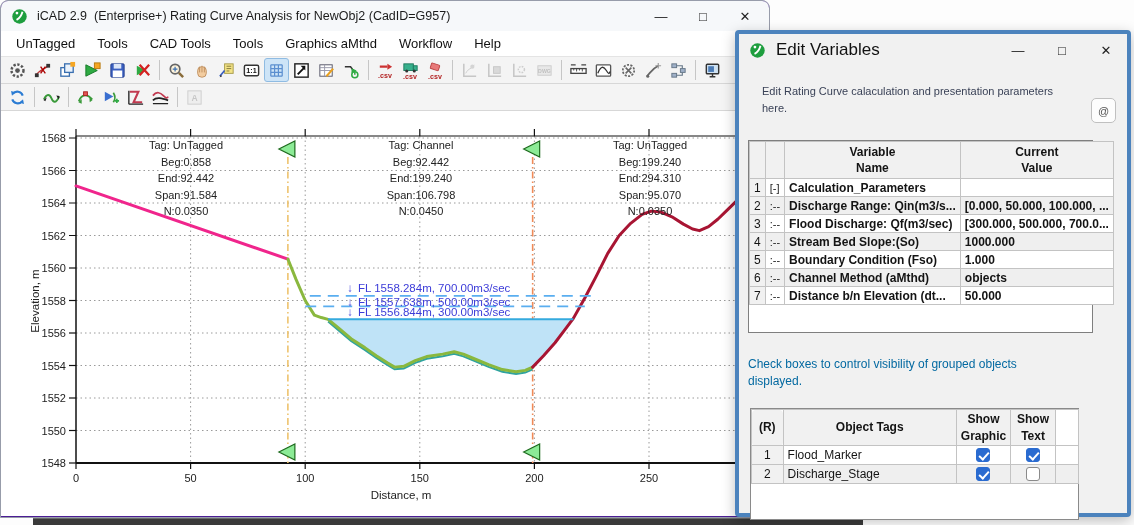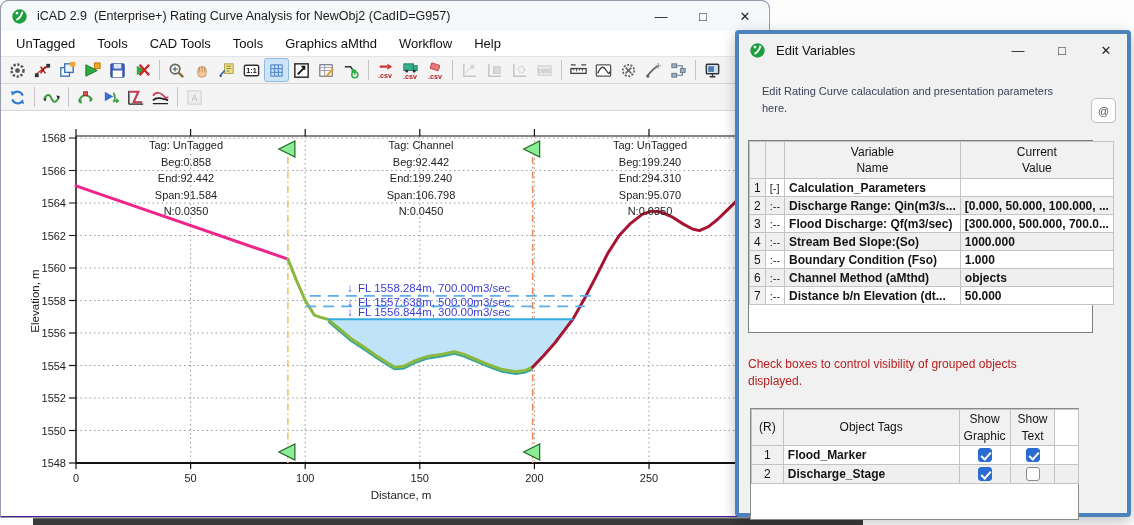--- a/index.html
+++ b/index.html
@@ -26,43 +26,43 @@
   .chart-wrap { position:absolute; left:0; top:110px; width:770px; height:405px; background:#fff; }
 
   
   .bg-strip { position:absolute; left:33px; top:518px; width:830px; height:7px; background:#3a3a3a; border-top:1px solid #6a6a6a; }
 
   
   .dialog { position:absolute; left:735px; top:30px; width:396px; height:487px;
     background:#f1f1f1; border:4px solid #4c83bd; border-radius:4px; box-shadow:0 4px 14px rgba(0,0,0,.25); }
   .dlg-titlebar { height:32px; display:flex; align-items:center; padding:0 10px; }
   .dlg-titlebar .app-icon { width:17px; height:17px; margin-right:10px; }
-  .dlg-title { font-size:13px; color:#111; flex:1; }
+  .dlg-title { font-size:17px; color:#111; flex:1; }
   .dlg-controls { display:flex; gap:30px; margin-right:4px; }
   .dlg-controls span { font-size:13px; color:#222; width:14px; text-align:center; }
   .dlg-desc { position:absolute; left:23px; top:49px; width:300px; font-size:11px; color:#3a4257; line-height:1.55; }
   .at-btn { position:absolute; left:352px; top:64px; width:25px; height:25px; background:#fdfdfd;
     border:1px solid #c0c0c0; border-radius:5px; font-size:11px; color:#555; font-family:"Liberation Sans",sans-serif; }
 
   table.grid { border-collapse:collapse; position:absolute; background:#fff; font-size:12px; color:#141414; }
   table.grid td, table.grid th { border:1px solid #c3c3c3; padding:0 4px; white-space:nowrap; overflow:hidden; }
-  table.grid th { background:#f1f1f1; font-weight:normal; text-align:center; line-height:1.35; }
+  table.grid th { background:#f1f1f1; font-weight:bold; text-align:center; line-height:1.35; }
   .vars-box { position:absolute; left:9px; top:106px; width:345px; height:193px; background:#fff; border:1px solid #7f7f7f; }
   .vars-box table { left:0; top:0; width:344px; }
   td.rownum { background:#f1f1f1; text-align:center; width:30px; }
   td.tree { width:23px; font-size:11px; color:#222; }
   td.vname { width:155px; font-weight:bold; }
   td.vval { width:136px; font-weight:bold; }
   tr.alt td.data-cell { background:#efefef; }
   tr.norm td.data-cell { background:#fff; }
-  .note-text { position:absolute; left:9px; top:322px; width:320px; font-size:12px; color:#b91c1c; line-height:1.4; }
+  .note-text { position:absolute; left:9px; top:322px; width:320px; font-size:12px; color:#0369a1; line-height:1.4; }
   .obj-box { position:absolute; left:11px; top:374px; width:329px; height:112px; background:#fff; border:1px solid #8a8a8a; }
   .obj-box table { width:328px; }
   th.r-head { width:32px; border-radius:4px; }
-  td.tagcell { width:178px; font-weight:bold; }
+  td.tagcell { width:178px; font-weight:normal; }
   td.ckcell { text-align:center; width:48px; }
   td.ck2cell { text-align:center; width:45px; }
   td.sparecell { width:24px; }
   .cb { display:inline-block; width:14px; height:14px; border-radius:3px; border:1px solid #8a8a8a; background:#fff; vertical-align:middle; }
   .cb.checked { background:#2a6bd0; border-color:#2a6bd0; position:relative; }
   .cb.checked::after { content:""; position:absolute; left:4px; top:1px; width:4px; height:8px;
      border:solid #fff; border-width:0 2px 2px 0; transform:rotate(42deg); }
 </style>
 </head>
 <body>

